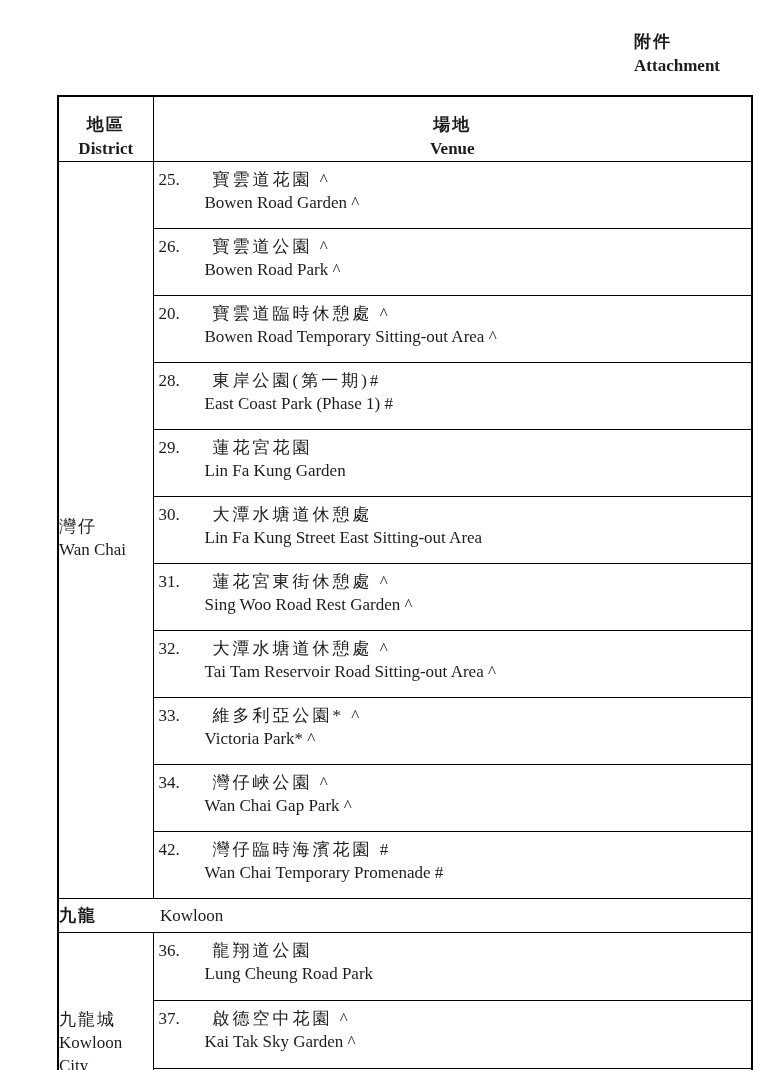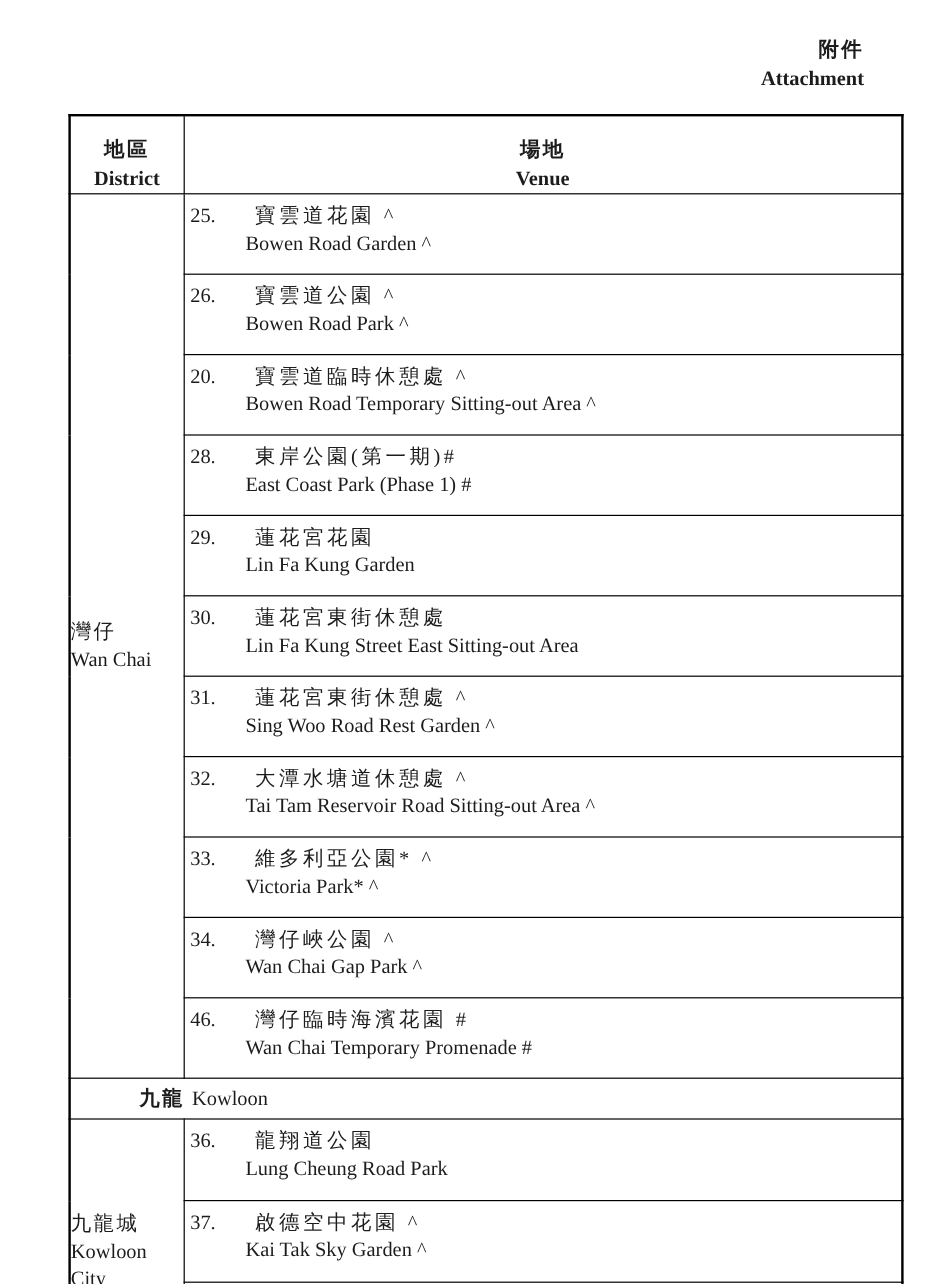--- a/index.html
+++ b/index.html
@@ -14,21 +14,21 @@
     font-family: "Liberation Serif", "DejaVu Serif", serif;
     color: #1c1c1c;
     font-size: 17px;
     overflow: hidden;
   }
 
   .attachment {
     position: absolute;
     top: 30px;
     right: 62px;
-    text-align: right;
+    text-align: left;
     font-weight: bold;
     line-height: 24px;
   }
   .attachment .zh { letter-spacing: 2px; }
 
   table.venue-table {
     position: absolute;
     left: 57px;
     top: 95px;
     width: 694px;
@@ -77,21 +77,21 @@
   .en-line { margin-left: 46px; }
 
   td.region-cell {
     height: 33px;
     vertical-align: middle;
   }
   .region-wrap { display: flex; align-items: center; }
   .region-zh {
     width: 95px;
     flex: 0 0 95px;
-    text-align: right;
+    text-align: left;
     font-weight: bold;
     letter-spacing: 2px;
   }
   .region-en { padding-left: 6px; }
 </style>
 </head>
 <body>
 
 <div class="attachment">
   <div class="zh">附件</div>
@@ -145,21 +145,21 @@
     </td>
   </tr>
   <tr>
     <td class="venue-cell">
       <div><span class="num">29.</span><span class="zh-sp">蓮花宮花園</span></div>
       <div class="en-line">Lin Fa Kung Garden</div>
     </td>
   </tr>
   <tr>
     <td class="venue-cell">
-      <div><span class="num">30.</span><span class="zh-sp">蓮花宮東街休憩處</span></div>
+      <div><span class="num">30.</span><span class="zh-sp">大潭水塘道休憩處</span></div>
       <div class="en-line">Lin Fa Kung Street East Sitting-out Area</div>
     </td>
   </tr>
   <tr>
     <td class="venue-cell">
       <div><span class="num">31.</span><span class="zh-sp">蓮花宮東街休憩處 ^</span></div>
       <div class="en-line">Sing Woo Road Rest Garden ^</div>
     </td>
   </tr>
   <tr>
@@ -175,21 +175,21 @@
     </td>
   </tr>
   <tr>
     <td class="venue-cell">
       <div><span class="num">34.</span><span class="zh-sp">灣仔峽公園 ^</span></div>
       <div class="en-line">Wan Chai Gap Park ^</div>
     </td>
   </tr>
   <tr>
     <td class="venue-cell">
-      <div><span class="num">46.</span><span class="zh-sp">灣仔臨時海濱花園 #</span></div>
+      <div><span class="num">42.</span><span class="zh-sp">灣仔臨時海濱花園 #</span></div>
       <div class="en-line">Wan Chai Temporary Promenade #</div>
     </td>
   </tr>
 
   <tr>
     <td class="region-cell" colspan="2">
       <div class="region-wrap">
         <span class="region-zh">九龍</span>
         <span class="region-en">Kowloon</span>
       </div>

